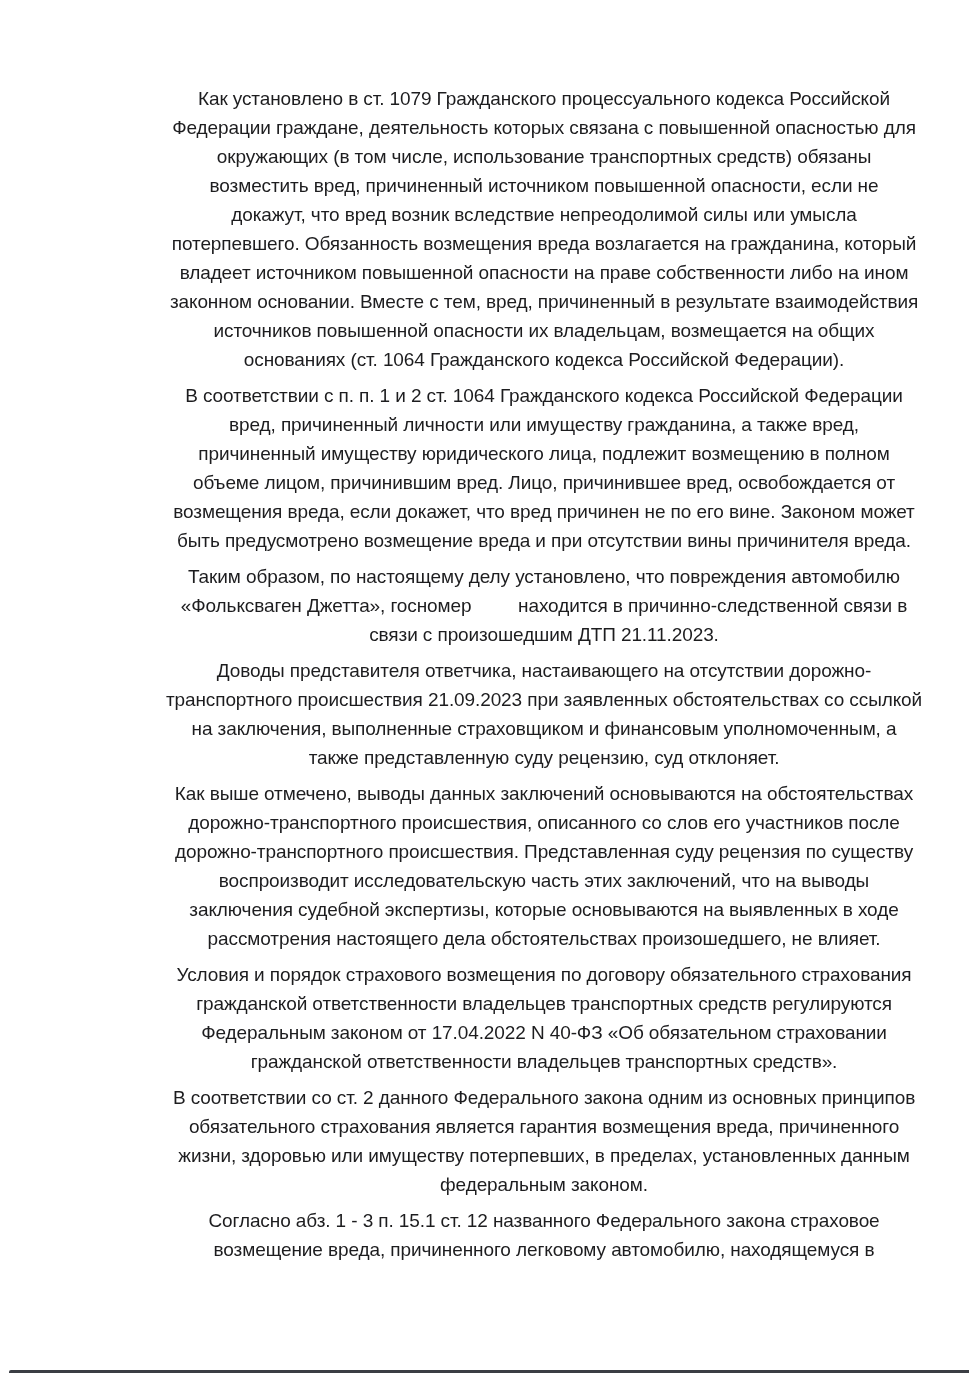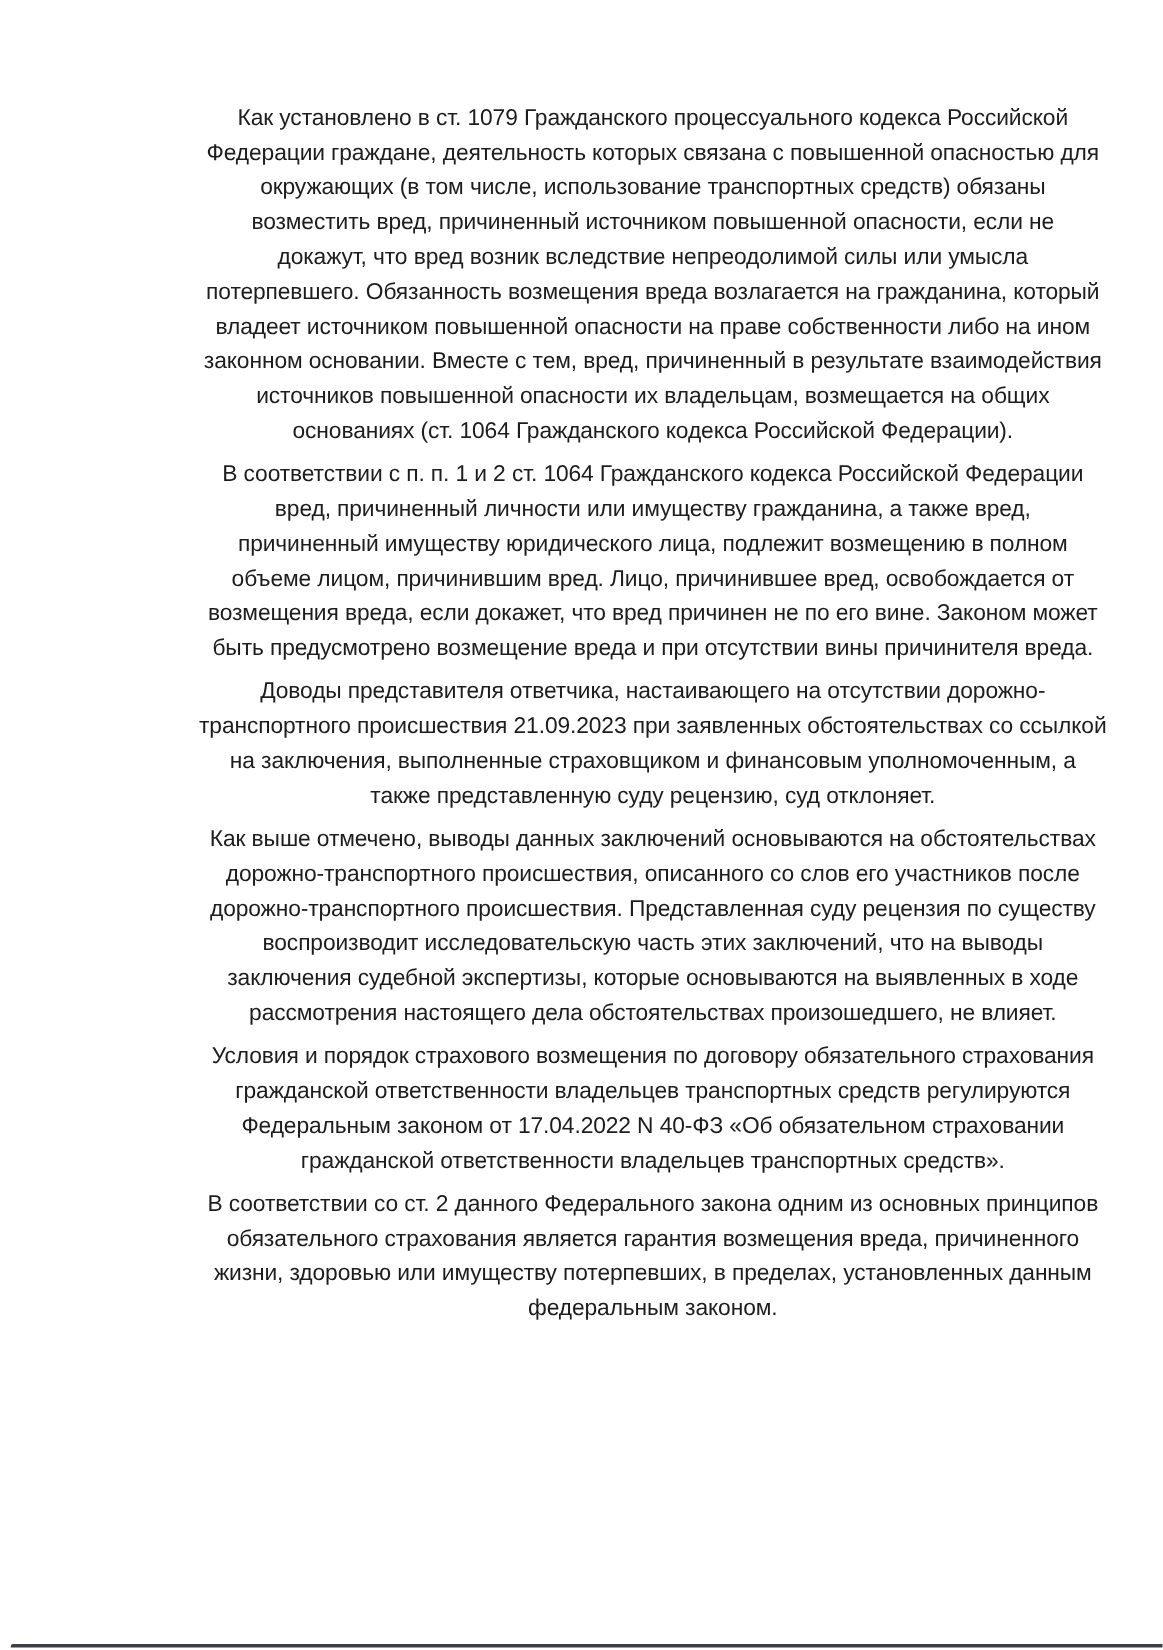--- a/index.html
+++ b/index.html
@@ -61,33 +61,38 @@
 владеет источником повышенной опасности на праве собственности либо на ином
 законном основании. Вместе с тем, вред, причиненный в результате взаимодействия
 источников повышенной опасности их владельцам, возмещается на общих
 основаниях (ст. 1064 Гражданского кодекса Российской Федерации).</p>
     <p>В соответствии с п. п. 1 и 2 ст. 1064 Гражданского кодекса Российской Федерации
 вред, причиненный личности или имуществу гражданина, а также вред,
 причиненный имуществу юридического лица, подлежит возмещению в полном
 объеме лицом, причинившим вред. Лицо, причинившее вред, освобождается от
 возмещения вреда, если докажет, что вред причинен не по его вине. Законом может
 быть предусмотрено возмещение вреда и при отсутствии вины причинителя вреда.</p>
+    <p>Таким образом, по настоящему делу установлено, что повреждения автомобилю
+«Фольксваген Джетта», госномер         находится в причинно-следственной связи в
+связи с произошедшим ДТП 21.11.2023.</p>
     <p>Доводы представителя ответчика, настаивающего на отсутствии дорожно-
 транспортного происшествия 21.09.2023 при заявленных обстоятельствах со ссылкой
 на заключения, выполненные страховщиком и финансовым уполномоченным, а
 также представленную суду рецензию, суд отклоняет.</p>
     <p>Как выше отмечено, выводы данных заключений основываются на обстоятельствах
 дорожно-транспортного происшествия, описанного со слов его участников после
 дорожно-транспортного происшествия. Представленная суду рецензия по существу
 воспроизводит исследовательскую часть этих заключений, что на выводы
 заключения судебной экспертизы, которые основываются на выявленных в ходе
 рассмотрения настоящего дела обстоятельствах произошедшего, не влияет.</p>
     <p>Условия и порядок страхового возмещения по договору обязательного страхования
 гражданской ответственности владельцев транспортных средств регулируются
 Федеральным законом от 17.04.2022 N 40-ФЗ «Об обязательном страховании
 гражданской ответственности владельцев транспортных средств».</p>
     <p>В соответствии со ст. 2 данного Федерального закона одним из основных принципов
 обязательного страхования является гарантия возмещения вреда, причиненного
 жизни, здоровью или имуществу потерпевших, в пределах, установленных данным
 федеральным законом.</p>
+    <p>Согласно абз. 1 - 3 п. 15.1 ст. 12 названного Федерального закона страховое
+возмещение вреда, причиненного легковому автомобилю, находящемуся в</p>
   </div>
   <div class="bottom-divider"></div>
 </div>
 
 </body></html>

